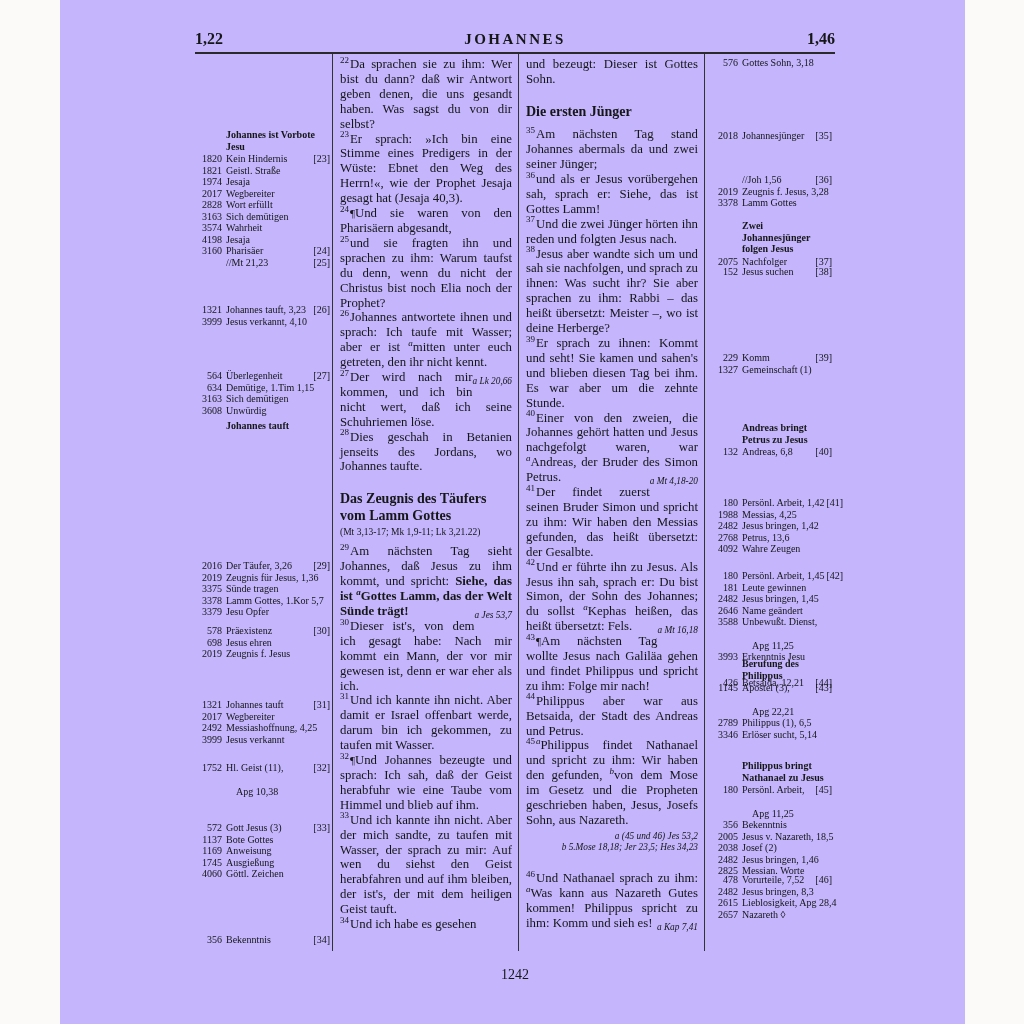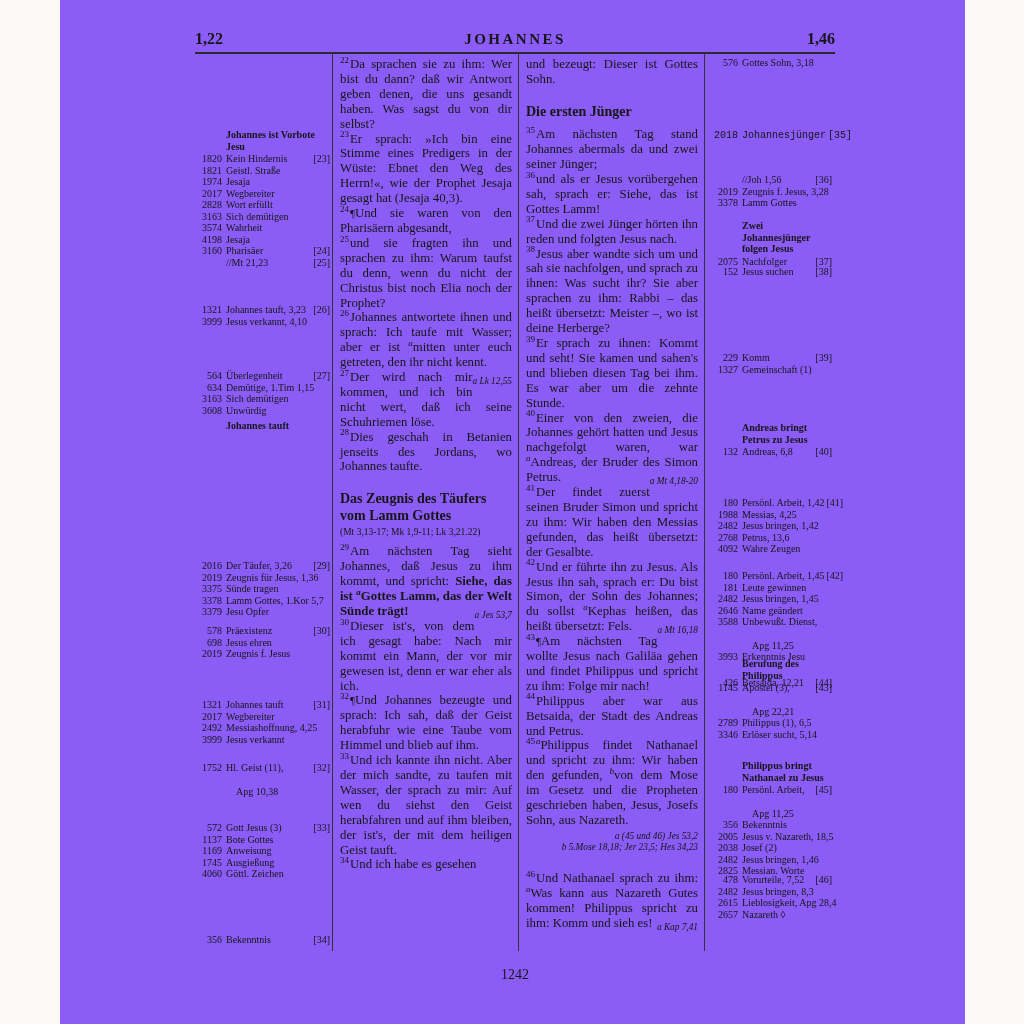--- a/index.html
+++ b/index.html
@@ -4,21 +4,21 @@
 <style>
   * { margin:0; padding:0; box-sizing:border-box; }
   html,body { width:1024px; height:1024px; }
   body {
     background:#fbfaf8;
     color:#161616;
     font-family:"Liberation Serif","DejaVu Serif",serif;
     position:relative;
     overflow:hidden;
   }
-  .page { position:absolute; left:60px; top:0; width:905px; height:1024px; background:#8b5cf6; }
+  .page { position:absolute; left:60px; top:0; width:905px; height:1024px; background:#c4b5fd; }
   .content { position:absolute; left:135px; top:30px; width:640px; }
 
   
   .hdr { display:flex; align-items:baseline; padding-bottom:4px; border-bottom:2px solid #2a2a2a; }
   .hdr .hl, .hdr .hr { font-weight:bold; font-size:16px; width:90px; }
   .hdr .hr { text-align:right; }
   .hdr .hc { flex:1; text-align:center; font-weight:bold; font-size:15px; letter-spacing:2.5px; }
 
   
   .cols { display:grid; grid-template-columns:137px 186px 187px 130px; height:897px; }
@@ -243,29 +243,30 @@
               <span class="ref-text">Bekenntnis</span>
               <span class="ref-mark">[34]</span>
             </div>
           </div>
         </div>
       <div class="textcol first" id="left-text">
           <p class="para"><sup class="vnum">22</sup><span class="seg">Da sprachen sie zu ihm: Wer bist du dann? daß wir Antwort geben denen, die uns gesandt haben. Was sagst du von dir selbst?</span></p>
           <p class="para"><sup class="vnum">23</sup><span class="seg">Er sprach: »Ich bin eine Stimme eines Predigers in der Wüste: Ebnet den Weg des Herrn!«, wie der Prophet Jesaja gesagt hat (Jesaja 40,3).</span></p>
           <p class="para"><sup class="vnum">24</sup><span class="pilcrow">¶</span><span class="seg">Und sie waren von den Pharisäern abgesandt,</span></p>
           <p class="para"><sup class="vnum">25</sup><span class="seg">und sie fragten ihn und sprachen zu ihm: Warum taufst du denn, wenn du nicht der Christus bist noch Elia noch der Prophet?</span></p>
-          <p class="para"><sup class="vnum">26</sup><span class="seg">Johannes antwortete ihnen und sprach: Ich taufe mit Wasser; aber er ist </span><sup class="fnref">a</sup><span class="seg">mitten unter euch getreten, den ihr nicht kennt.</span><span class="fnote">a Lk 12,55</span></p>
+          <p class="para"><sup class="vnum">26</sup><span class="seg">Johannes antwortete ihnen und sprach: Ich taufe mit Wasser; aber er ist </span><sup class="fnref">a</sup><span class="seg">mitten unter euch getreten, den ihr nicht kennt.</span><span class="fnote">a Lk 20,66</span></p>
           <p class="para"><sup class="vnum">27</sup><span class="seg">Der wird nach mir kommen, und ich bin nicht wert, daß ich seine Schuhriemen löse.</span></p>
           <p class="para"><sup class="vnum">28</sup><span class="seg">Dies geschah in Betanien jenseits des Jordans, wo Johannes taufte.</span></p>
           <div class="sect">
             <div class="sect-title">Das Zeugnis des Täufers vom Lamm Gottes</div>
             <div class="sect-sub">(Mt 3,13-17; Mk 1,9-11; Lk 3,21.22)</div>
           </div>
           <p class="para"><sup class="vnum">29</sup><span class="seg">Am nächsten Tag sieht Johannes, daß Jesus zu ihm kommt, und spricht: </span><span class="seg bold">Siehe, das ist </span><sup class="fnref bold">a</sup><span class="seg bold">Gottes Lamm, das der Welt Sünde trägt!</span><span class="fnote">a Jes 53,7</span></p>
           <p class="para"><sup class="vnum">30</sup><span class="seg">Dieser ist's, von dem ich gesagt habe: Nach mir kommt ein Mann, der vor mir gewesen ist, denn er war eher als ich.</span></p>
+          <p class="para"><sup class="vnum">31</sup><span class="seg">Und ich kannte ihn nicht. Aber damit er Israel offenbart werde, darum bin ich gekommen, zu taufen mit Wasser.</span></p>
           <p class="para"><sup class="vnum">32</sup><span class="pilcrow">¶</span><span class="seg">Und Johannes bezeugte und sprach: Ich sah, daß der Geist herabfuhr wie eine Taube vom Himmel und blieb auf ihm.</span></p>
           <p class="para"><sup class="vnum">33</sup><span class="seg">Und ich kannte ihn nicht. Aber der mich sandte, zu taufen mit Wasser, der sprach zu mir: Auf wen du siehst den Geist herabfahren und auf ihm bleiben, der ist's, der mit dem heiligen Geist tauft.</span></p>
           <p class="para"><sup class="vnum">34</sup><span class="seg">Und ich habe es gesehen</span></p>
         </div>
       <div class="textcol second" id="right-text">
           <p class="para"><span class="seg">und bezeugt: Dieser ist Gottes Sohn.</span></p>
           <div class="sect">
             <div class="sect-title">Die ersten Jünger</div>
           </div>
           <p class="para"><sup class="vnum">35</sup><span class="seg">Am nächsten Tag stand Johannes abermals da und zwei seiner Jünger;</span></p>
@@ -285,21 +286,21 @@
           </div>
           <p class="para"><sup class="vnum">46</sup><span class="seg">Und Nathanael sprach zu ihm: </span><sup class="fnref">a</sup><span class="seg">Was kann aus Nazareth Gutes kommen! Philippus spricht zu ihm: Komm und sieh es!</span><span class="fnote">a Kap 7,41</span></p>
         </div>
       <div class="refcol right" id="right-refs">
           <div class="ref-group" style="top: 3px;">
             <div class="ref-row">
               <span class="ref-num">576</span>
               <span class="ref-text">Gottes Sohn, 3,18</span>
             </div>
           </div>
-          <div class="ref-group" style="top: 76px; font-family: Liberation Mono, monospace;">
+          <div class="ref-group" style="top: 76px;">
             <div class="ref-row">
               <span class="ref-num">2018</span>
               <span class="ref-text">Johannesjünger</span>
               <span class="ref-mark">[35]</span>
             </div>
           </div>
           <div class="ref-group" style="top: 120px;">
             <div class="ref-row">
               <span class="ref-num"></span>
               <span class="ref-text">//Joh 1,56</span>

